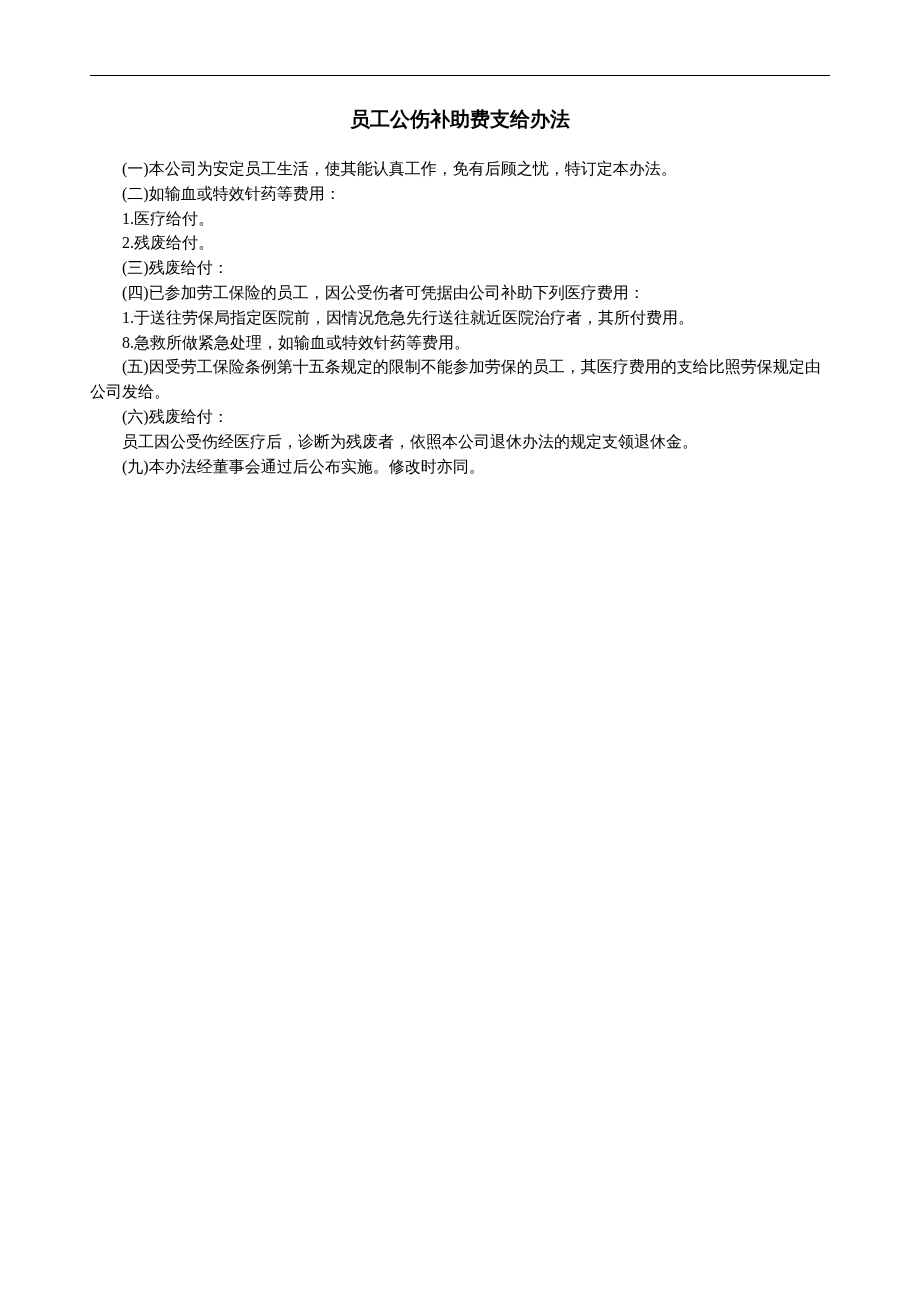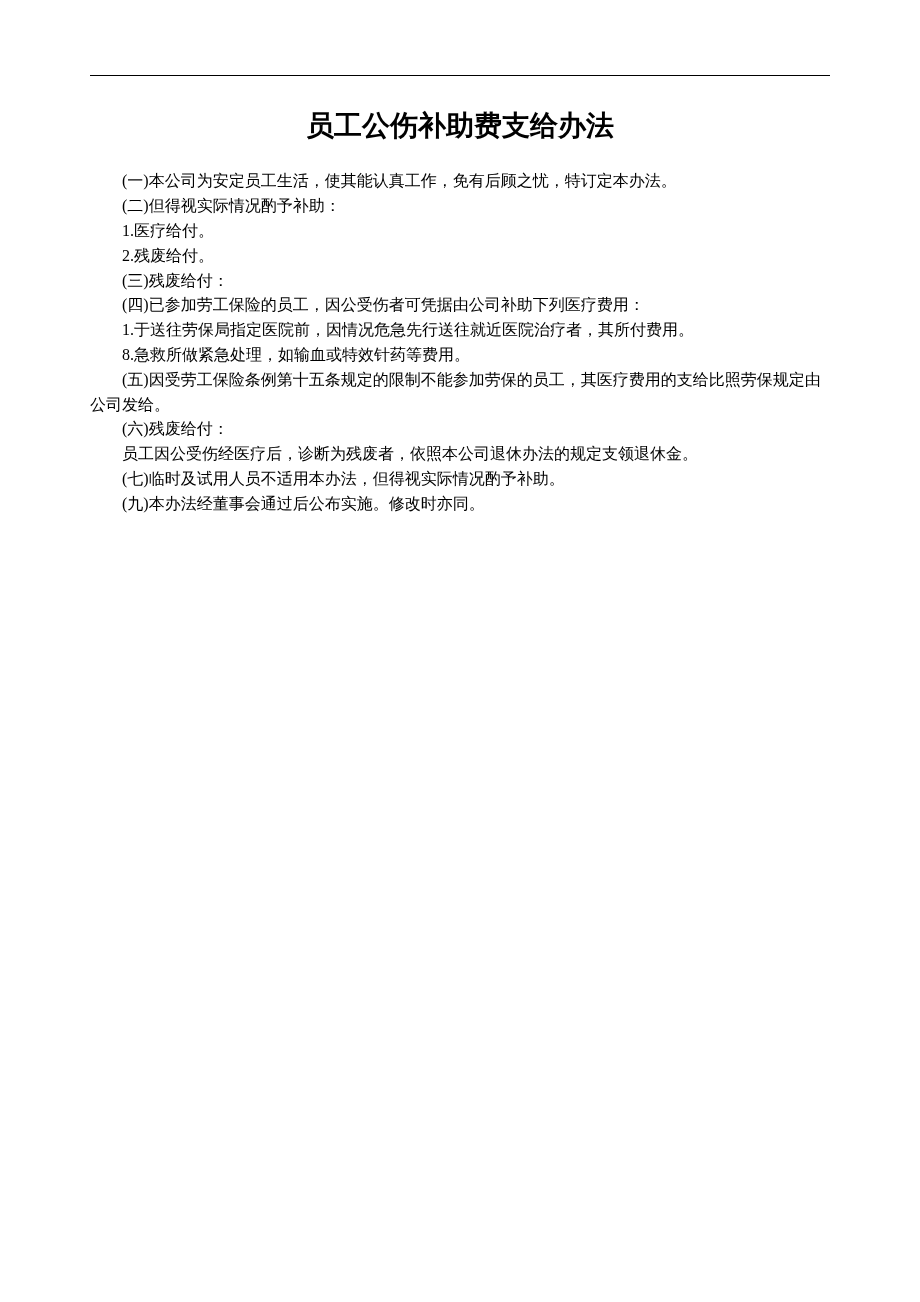--- a/index.html
+++ b/index.html
@@ -17,43 +17,42 @@
       padding: 75px 90px;
       line-height: 1.55;
     }
     .horizontal-rule {
       border: none;
       border-top: 1px solid #000000;
       margin-bottom: 28px;
     }
     .doc-title {
       text-align: center;
-      font-size: 28px;
+      font-size: 20px;
       font-weight: bold;
       font-family: "SimHei", "黑体", sans-serif;
       margin-bottom: 22px;
     }
     .paragraph {
       text-indent: 2em;
     }
   </style>
 </head>
 <body>
 
 <hr class="horizontal-rule">
 
 <h1 class="doc-title">员工公伤补助费支给办法</h1>
 
 <div>
   <p class="paragraph">(一)本公司为安定员工生活，使其能认真工作，免有后顾之忧，特订定本办法。</p>
-  <p class="paragraph">(二)但得视实际情况酌予补助：</p>
+  <p class="paragraph">(二)如输血或特效针药等费用：</p>
   <p class="paragraph">1.医疗给付。</p>
   <p class="paragraph">2.残废给付。</p>
   <p class="paragraph">(三)残废给付：</p>
   <p class="paragraph">(四)已参加劳工保险的员工，因公受伤者可凭据由公司补助下列医疗费用：</p>
   <p class="paragraph">1.于送往劳保局指定医院前，因情况危急先行送往就近医院治疗者，其所付费用。</p>
   <p class="paragraph">8.急救所做紧急处理，如输血或特效针药等费用。</p>
   <p class="paragraph">(五)因受劳工保险条例第十五条规定的限制不能参加劳保的员工，其医疗费用的支给比照劳保规定由公司发给。</p>
   <p class="paragraph">(六)残废给付：</p>
   <p class="paragraph">员工因公受伤经医疗后，诊断为残废者，依照本公司退休办法的规定支领退休金。</p>
-  <p class="paragraph">(七)临时及试用人员不适用本办法，但得视实际情况酌予补助。</p>
   <p class="paragraph">(九)本办法经董事会通过后公布实施。修改时亦同。</p>
 </div>
 
 </body></html>

